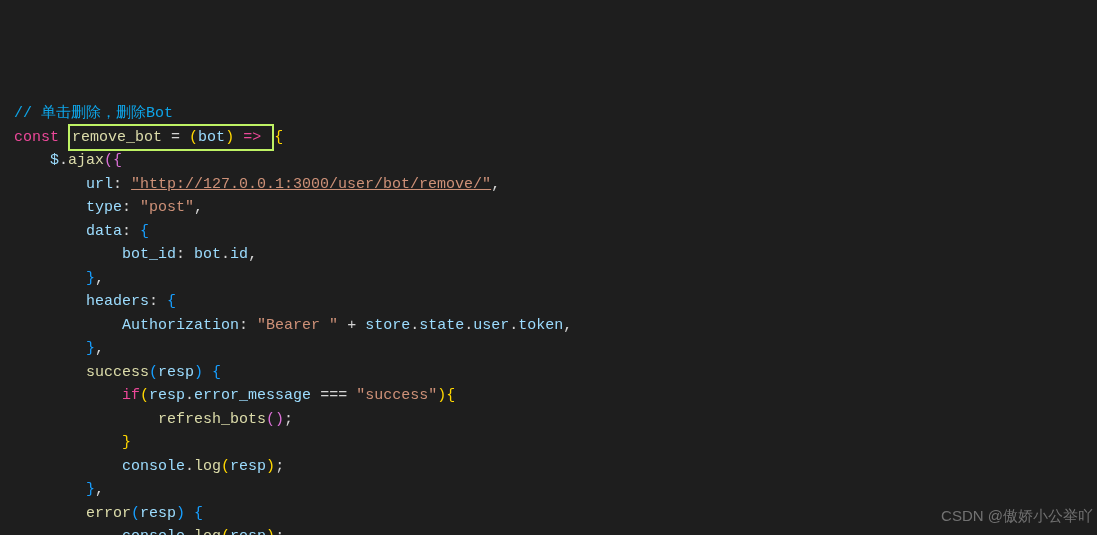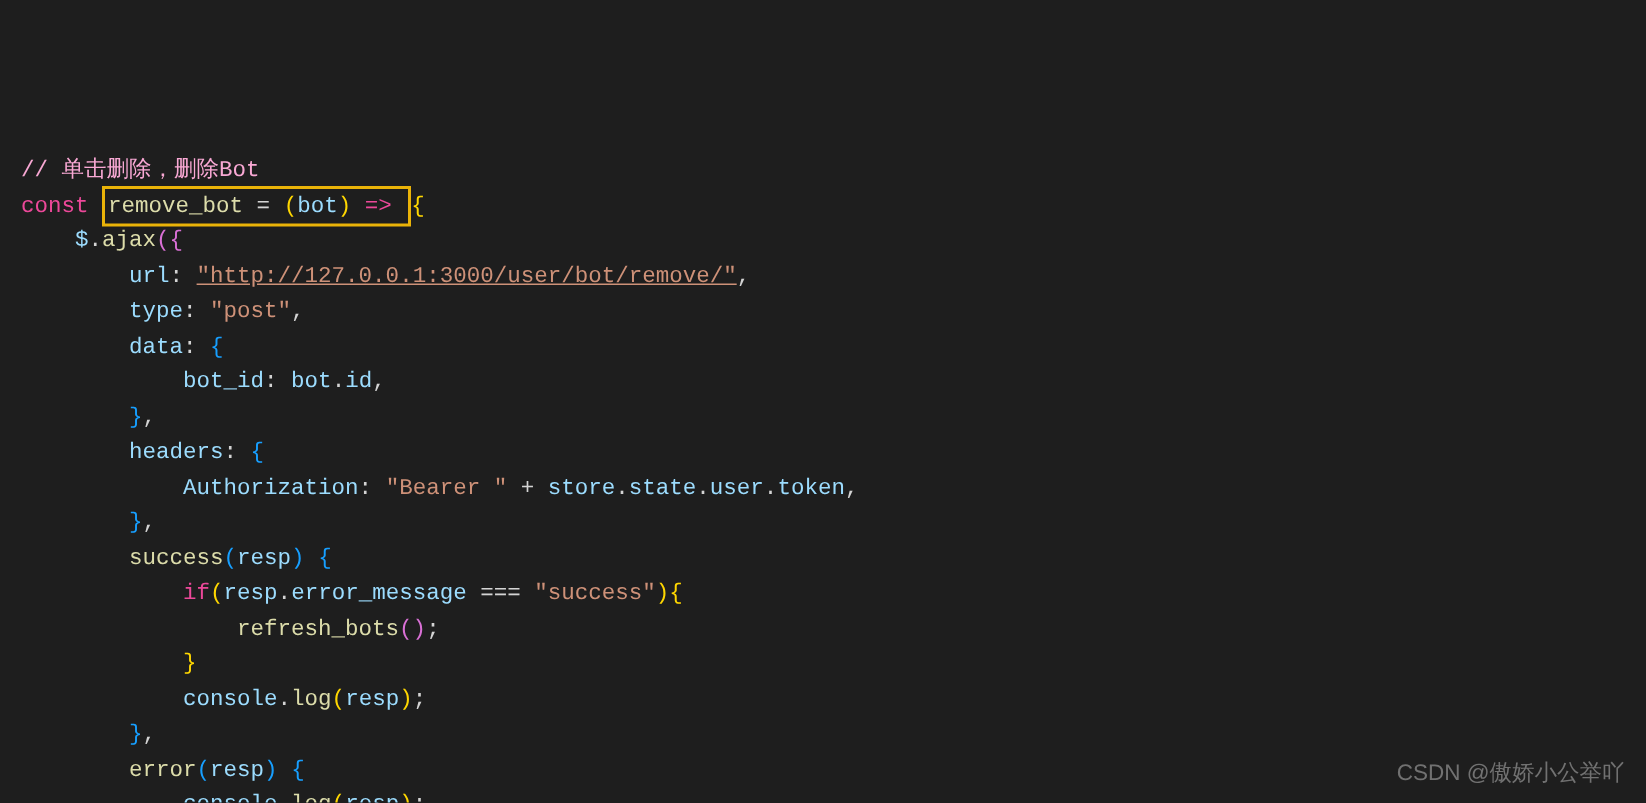--- a/index.html
+++ b/index.html
@@ -10,40 +10,40 @@
       line-height: 23.5px;
       color: #d4d4d4;
       padding: 8px 14px;
       white-space: pre;
       overflow: hidden;
       width: 1097px;
       height: 535px;
       position: relative;
     }
     .code-line { display: block; }
-    .comment { color: #f9a8d4; }
+    .comment { color: #0ea5e9; }
     .keyword { color: #ec4899; }
     .function { color: #dcdcaa; }
     .variable { color: #9cdcfe; }
     .string { color: #ce9178; }
     .punct { color: #d4d4d4; }
     .yellow-bracket { color: #ffd700; }
     .purple-bracket { color: #da70d6; }
     .blue-bracket { color: #179fff; }
     .url-underline { text-decoration: underline; text-decoration-color: #ce9178; }
     .highlight-box {
-      border: 2px solid #eab308;
+      border: 2px solid #bef264;
       padding: 0px 2px;
       margin: -2px 0;
       display: inline-block;
     }
     .watermark {
       position: absolute;
       bottom: 8px;
-      right: 14px;
+      right: 4px;
       color: #808080;
       opacity: 0.85;
       font-size: 15px;
       font-family: sans-serif;
     }
   </style>
 </head>
 <body>
 
 

